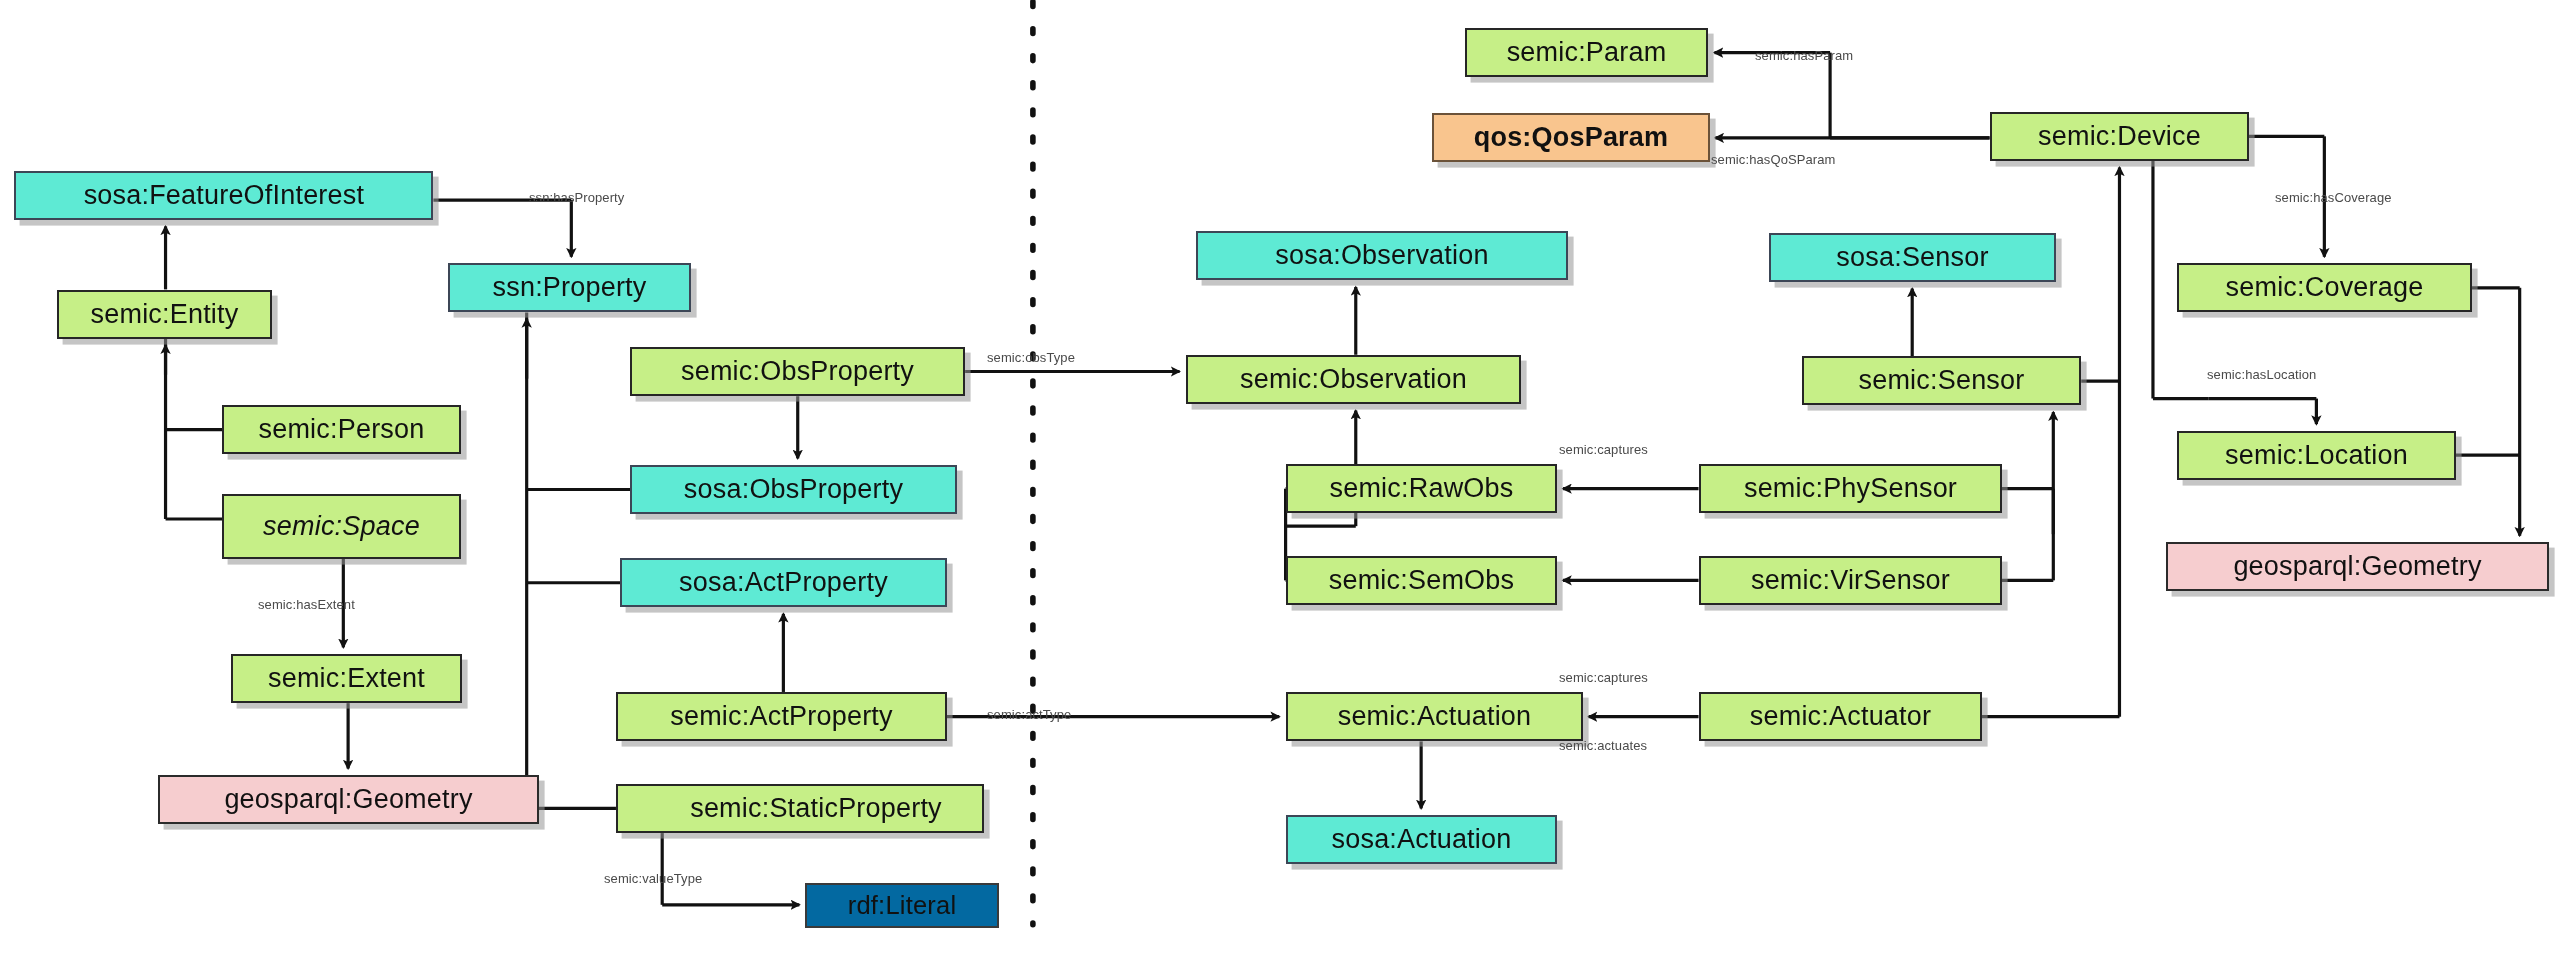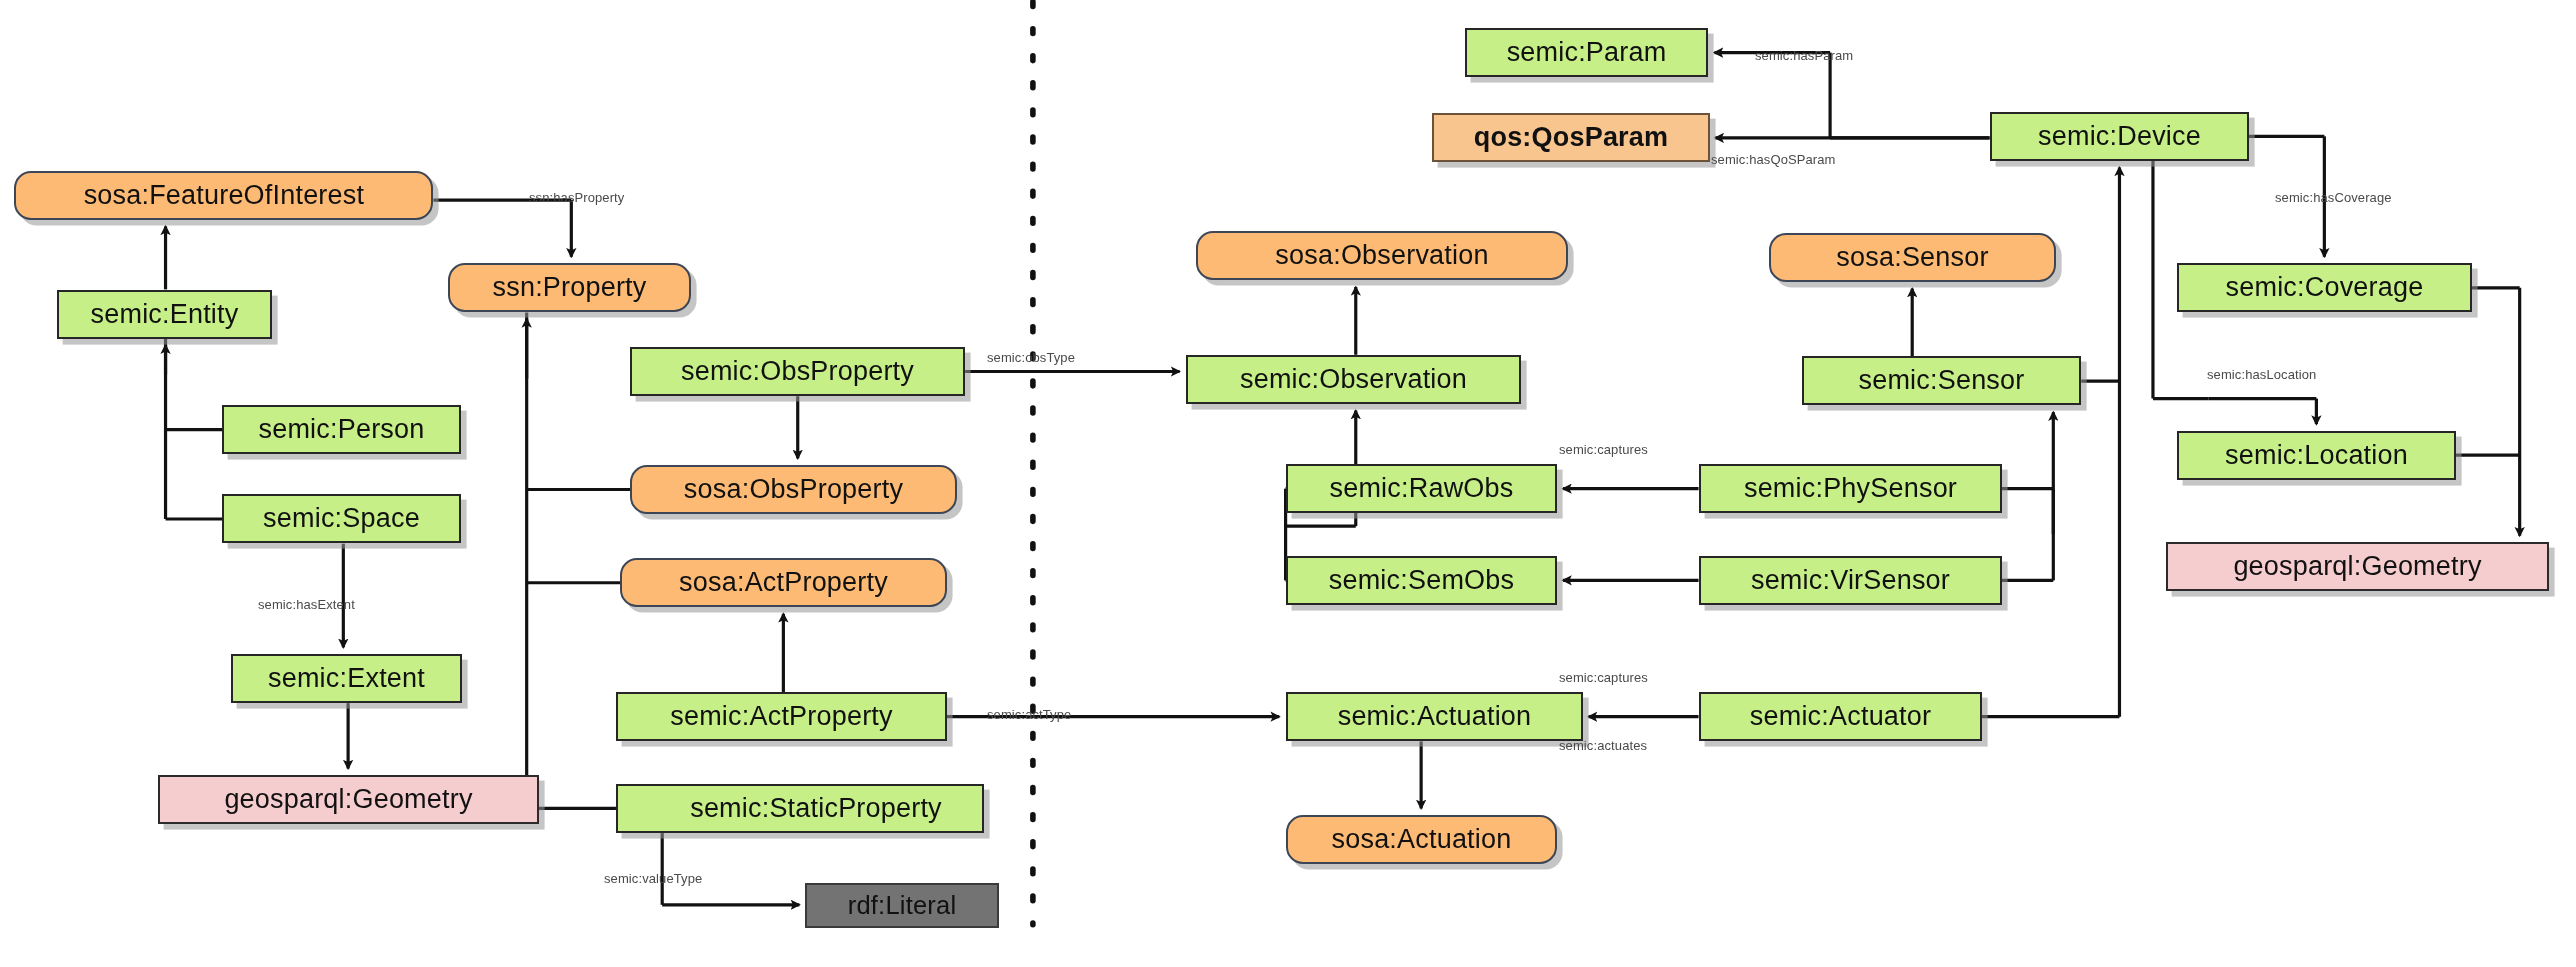--- a/index.html
+++ b/index.html
@@ -4,24 +4,24 @@
 <style>
   html,body{margin:0;padding:0;background:#ffffff;}
   body{font-family:"Liberation Sans", sans-serif;}
   #stage{position:relative;width:2576px;height:967px;background:#ffffff;overflow:hidden;}
   svg#wires{position:absolute;left:0;top:0;width:2576px;height:967px;pointer-events:none;}
   .node{position:absolute;box-sizing:border-box;display:flex;align-items:center;
         justify-content:center;border:2.4px solid #2b2b2b;white-space:nowrap;
         font-size:27px;color:#111111;letter-spacing:0.2px;
         box-shadow:5.6px 5.6px 0 0 rgba(150,150,150,0.55);}
   .green{background:#c6ef87;border-color:#262626;}
-  .blue{background:#fdba74;border-color:#3c4656;border-radius:17px;}
+  .blue{background:#5eead4;border-color:#3c4656;}
   .orange{background:#f9c58e;border-color:#6b5239;}
   .pink{background:#f6cdcf;border-color:#2b2b2b;}
-  .grey{background:#737373;border-color:#3a3a3a;box-shadow:none;}
+  .grey{background:#0369a1;border-color:#3a3a3a;box-shadow:none;}
   .elabel{position:absolute;font-size:13px;color:#4a4a4a;white-space:nowrap;
           letter-spacing:0.1px;background:transparent;}
 </style>
 </head>
 <body>
 
 <div id="stage">
 
   <svg id="wires" viewBox="0 0 3230 1213" xmlns="http://www.w3.org/2000/svg">
     <defs>
@@ -113,21 +113,21 @@
       <line x1="3100" y1="361" x2="3160" y2="361"></line>
       <line x1="3160" y1="361" x2="3160" y2="672" marker-end="url(#ah)"></line>
 
       <line x1="3080" y1="571" x2="3160" y2="571"></line>
     </g>
   </svg>
 
   <div class="node blue" style="left:14.4px;top:171px;width:419px;height:49px;">sosa:FeatureOfInterest</div>
   <div class="node green" style="left:57px;top:290px;width:215px;height:49px;">semic:Entity</div>
   <div class="node green" style="left:222px;top:405px;width:239px;height:49px;">semic:Person</div>
-  <div class="node green" style="left:222px;top:494px;width:239px;height:49px;">semic:Space</div>
+  <div class="node green" style="left:222px;top:494px;width:239px;height:65px;font-style:italic;">semic:Space</div>
   <div class="node green" style="left:231px;top:654px;width:231px;height:49px;">semic:Extent</div>
   <div class="node pink" style="left:158px;top:775px;width:381px;height:49px;">geosparql:Geometry</div>
 
   <div class="node blue" style="left:448px;top:263px;width:243px;height:49px;">ssn:Property</div>
   <div class="node green" style="left:630px;top:347px;width:335px;height:49px;">semic:ObsProperty</div>
   <div class="node blue" style="left:630px;top:465px;width:327px;height:49px;">sosa:ObsProperty</div>
   <div class="node blue" style="left:620px;top:558px;width:327px;height:49px;">sosa:ActProperty</div>
   <div class="node green" style="left:616px;top:692px;width:331px;height:49px;">semic:ActProperty</div>
   <div class="node green" style="left:616px;top:784px;width:368px;height:49px;padding-left:32px;">semic:StaticProperty</div>
   <div class="node grey" style="left:805px;top:883px;width:194px;height:45px;font-size:25.5px;">rdf:Literal</div>

